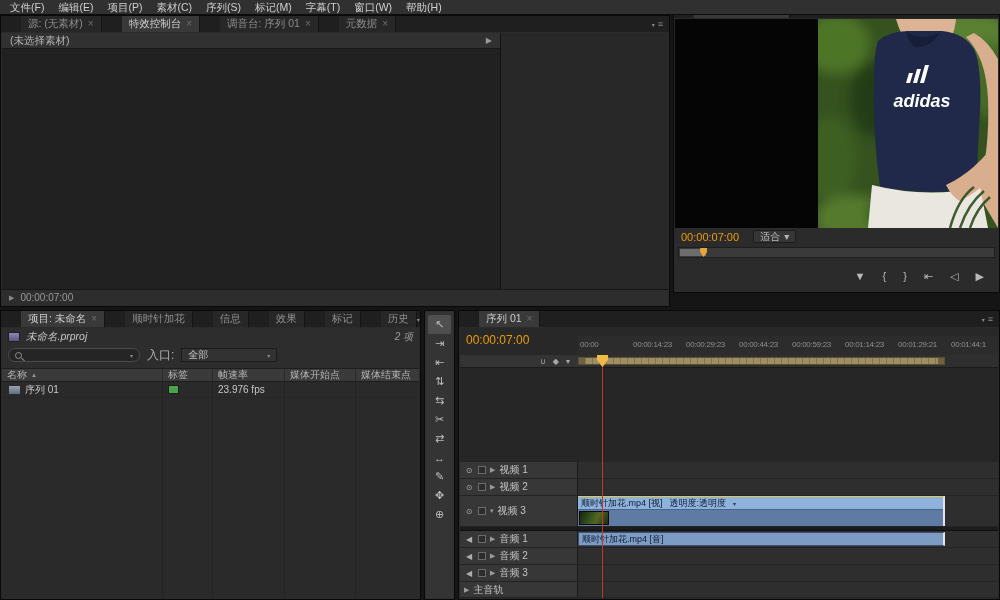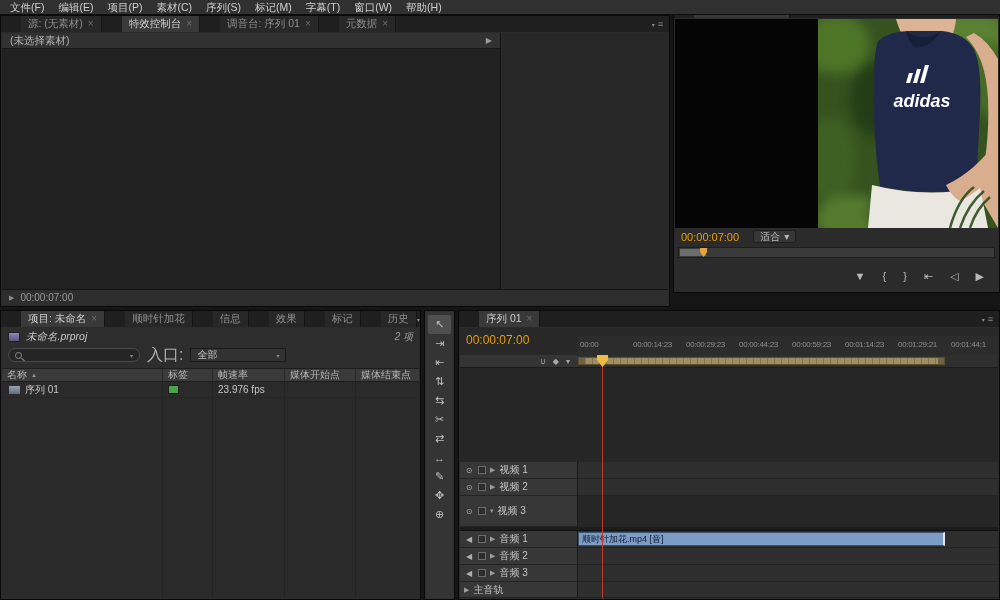--- a/index.html
+++ b/index.html
@@ -49,21 +49,21 @@
 #p-project{left:0;top:310px;width:421px;height:290px;}
 .pj-wrap{position:absolute;left:1px;right:1px;top:17px;bottom:1px;background:#2d2d2d;}
 .pj-info{height:17px;display:flex;align-items:center;gap:6px;padding:0 6px;font-size:10.5px;color:#c6c6c6;font-style:italic;}
 .pj-file-icon{width:12px;height:10px;background:linear-gradient(#8f86b8,#5c5480);border:1px solid #1f1f1f;border-radius:1px;flex:none;}
 .pj-count{margin-left:auto;font-size:10px;color:#9a9a9a;}
 .pj-search{height:20px;display:flex;align-items:center;gap:7px;padding:0 6px;}
 .searchbox{width:132px;height:14px;background:#252525;border:1px solid #4a4a4a;border-radius:8px;display:flex;align-items:center;gap:5px;padding:0 6px;}
 .mag{width:7px;height:7px;border:1px solid #909090;border-radius:50%;position:relative;flex:none;}
 .mag::after{content:"";position:absolute;width:4px;height:1px;background:#909090;right:-4px;bottom:-2px;transform:rotate(40deg);}
 .searchbox .dd{font-size:6px;color:#8a8a8a;margin-left:auto;}
-.pj-filter-label{font-size:16px;color:#b0b0b0;}
+.pj-filter-label{font-size:12px;color:#b0b0b0;}
 .pj-filter{width:96px;height:14px;background:#323232;border:1px solid #1b1b1b;display:flex;align-items:center;padding:0 6px;font-size:10px;color:#c0c0c0;gap:35px;}
 .pj-filter .dd{margin-left:auto;font-size:6px;color:#8a8a8a;}
 .pj-thead{margin-top:3px;height:14px;background:#3a3a3a;border-top:1px solid #1e1e1e;border-bottom:1px solid #1e1e1e;display:flex;align-items:flex-start;font-size:10px;color:#b4b4b4;}
 .col{display:flex;align-items:center;gap:4px;padding:0 5px;height:100%;border-left:1px solid #2a2a2a;overflow:hidden;white-space:nowrap;}
 .col:first-child{border-left:none;}
 .c0{width:160px;}.c1{width:50px;}.c2{width:72px;}.c3{width:71px;}.c4{flex:1;}
 .sort{font-size:6px;color:#9a9a9a;}
 .pj-body{position:absolute;left:0;right:0;top:54px;bottom:0;background:#2a2a2a;}
 .pj-grid i{position:absolute;top:0;bottom:0;width:1px;background:#232323;}
 .prow{height:16px;display:flex;align-items:center;font-size:10px;color:#c6c6c6;border-bottom:1px solid #262626;position:relative;z-index:2;}
@@ -443,20 +443,32 @@
           <div class="lane"></div>
         </div>
 
         <div class="trow h31">
           <div class="th h31">
             <span class="icon8">⊙</span>
             <span class="lockbox"></span>
             <span class="tri">▾</span>
             <span class="tname">视频 3</span>
           </div>
+          <div class="lane">
+            <div class="v-clip">
+              <div class="v-clip-label">
+                <span>顺时针加花.mp4 [视]</span>
+                <span>透明度:透明度</span>
+                <span class="dd">▾</span>
+              </div>
+              <div class="v-clip-body">
+                <div class="clip-thumb"></div>
+              </div>
+            </div>
+          </div>
         </div>
 
         <div class="av-divider"></div>
 
         <div class="trow h17">
           <div class="th h17">
             <span class="icon8">◀</span>
             <span class="lockbox"></span>
             <span class="tri">▶</span>
             <span class="tname">音频 1</span>

